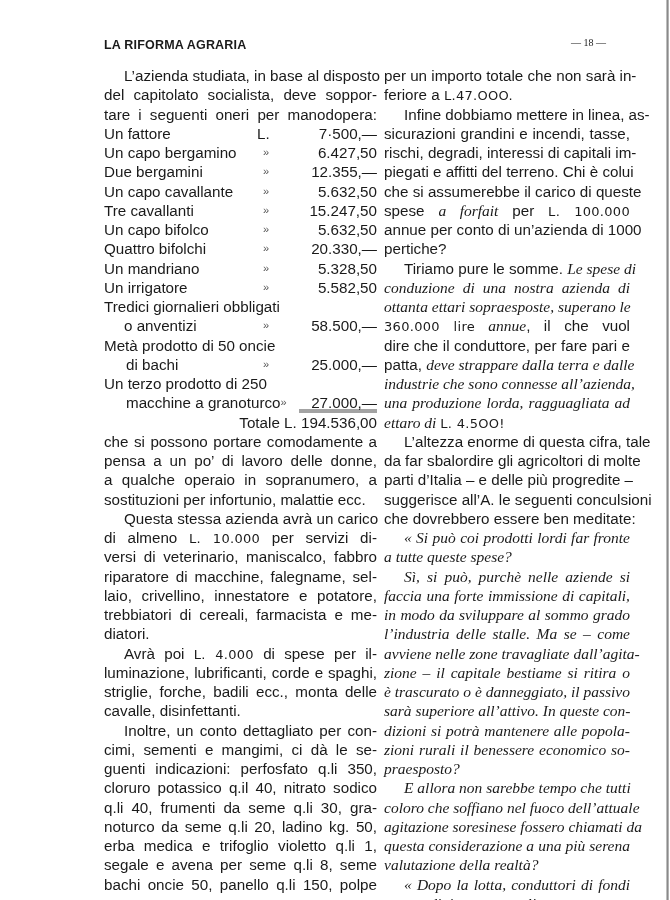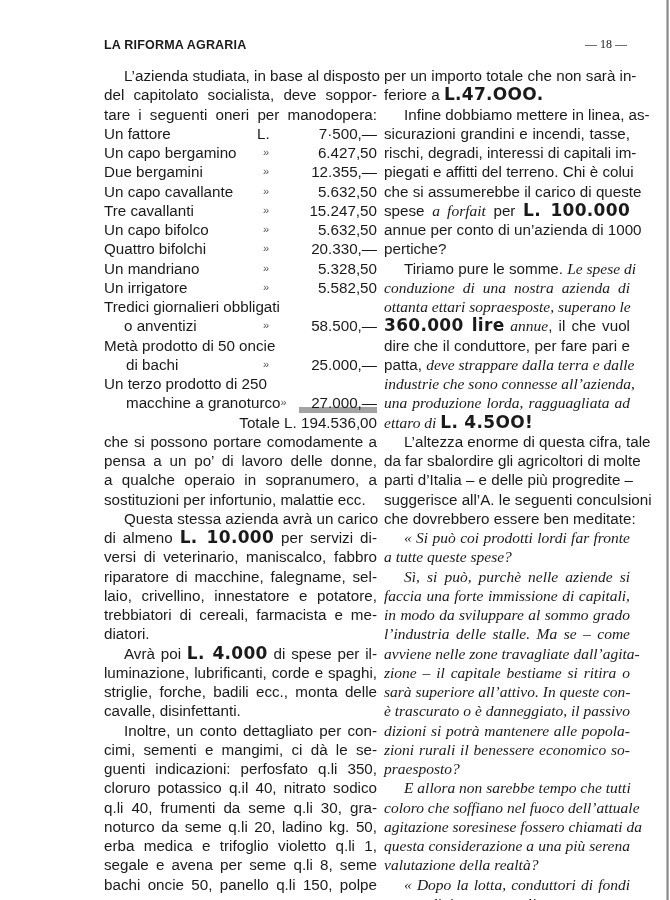--- a/index.html
+++ b/index.html
@@ -12,41 +12,41 @@
   .page-edge {
     position: absolute; left: 666px; top: 0; width: 3px; height: 900px;
     background: linear-gradient(to right, #d8d8d8, #8a8a8a, #c8c8c8);
   }
   .running-head {
     position: absolute; top: 38px; left: 104px;
     font-family: "Liberation Sans", "DejaVu Sans", sans-serif;
     font-size: 12.5px; font-weight: bold; letter-spacing: 0.2px;
   }
   .page-number {
-    position: absolute; top: 37px; left: 585px;
-    font-family: "Liberation Serif", serif; font-size: 12px;
+    position: absolute; top: 37px; left: 571px;
+    font-family: "Liberation Serif", serif; font-size: 10px;
   }
   .col {
     position: absolute; top: 66px; width: 273px;
     font-family: "Liberation Sans", "DejaVu Sans", sans-serif;
     font-size: 15.2px; line-height: 19.25px;
     text-align: justify;
   }
   .col-left { left: 104px; }
   .col-right { left: 384px; width: 246px; }
   .line { white-space: nowrap; height: 19.25px; display: flex; }
   .line.indent { padding-left: 20px; }
   .line.indent2 { padding-left: 22px; }
   .row { display: flex; justify-content: space-between; }
   .row .lbl { flex: 1; }
   .row .cur { width: 22px; text-align: left; color: #555; font-size: 11px; }
   .row .amt { width: 92px; text-align: right; }
   .row .cur.L { color: #1a1a1a; font-size: 15.2px; width: 28px; }
-  .rule-amt { border-bottom: 6px solid #a3a3a3; }
-  .bold { font-family: "DejaVu Sans", sans-serif; font-weight: bold; font-size: 17px; letter-spacing: 0.3px; }
+  .rule-amt { border-bottom: 4px solid #a3a3a3; }
+  .bold { font-family: "DejaVu Sans", sans-serif; font-weight: normal; font-size: 13px; letter-spacing: 0.3px; }
   .it { font-family: "Liberation Serif", "DejaVu Serif", serif; font-style: italic; font-size: 15.5px; }
   .right-align { justify-content: flex-end; }
   .para { text-align: justify; }
   .para .pl { display: block; height: 19.25px; white-space: nowrap; overflow: visible; text-align: justify; text-align-last: justify; }
   .para .pl.last { text-align-last: left; }
   .para .pl.first { text-indent: 20px; }
 </style>
 </head>
 <body>
 
@@ -215,22 +215,22 @@
     <span class="pl last">a tutte queste spese?</span>
   </div>
 
   <div class="para it">
     <span class="pl first">Sì, si può, purchè nelle aziende si</span>
     <span class="pl">faccia una forte immissione di capitali,</span>
     <span class="pl">in modo da sviluppare al sommo grado</span>
     <span class="pl">l’industria delle stalle. Ma se – come</span>
     <span class="pl">avviene nelle zone travagliate dall’agita-</span>
     <span class="pl">zione – il capitale bestiame si ritira o</span>
+    <span class="pl">è trascurato o è danneggiato, il passivo</span>
     <span class="pl">sarà superiore all’attivo. In queste con-</span>
-    <span class="pl">è trascurato o è danneggiato, il passivo</span>
     <span class="pl">dizioni si potrà mantenere alle popola-</span>
     <span class="pl">zioni rurali il benessere economico so-</span>
     <span class="pl last">praesposto?</span>
   </div>
 
   <div class="para it">
     <span class="pl first">E allora non sarebbe tempo che tutti</span>
     <span class="pl">coloro che soffiano nel fuoco dell’attuale</span>
     <span class="pl">agitazione soresinese fossero chiamati da</span>
     <span class="pl">questa considerazione a una più serena</span>

